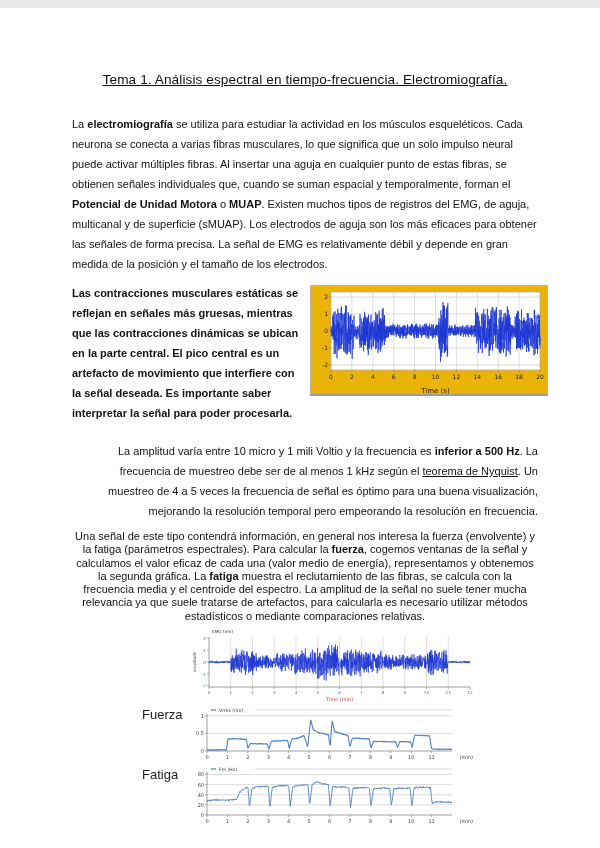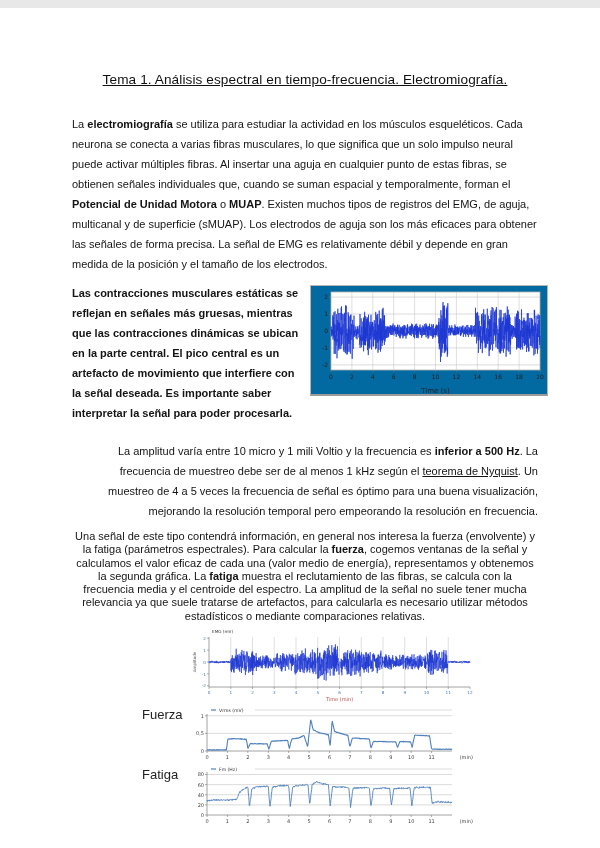--- a/index.html
+++ b/index.html
@@ -11,21 +11,21 @@
   .title{
     font-size:13.6px;font-weight:normal;text-align:center;
     text-decoration:underline;margin:0 0 27px 0;letter-spacing:.1px;color:#111;
   }
   .para{margin:0;line-height:20px;}
   .p1{margin-bottom:9px;}
   .row{display:flex;align-items:flex-start;margin-bottom:18px;}
   .p2{width:232px;flex:none;font-weight:bold;}
   .fig1{
     flex:none;width:236px;height:108px;margin-left:6px;margin-top:2px;
-    background:#0369a1;border:1px solid #b6b6b6;border-bottom:2px solid #9c9c9c;
+    background:#eab308;border:1px solid #b6b6b6;border-bottom:2px solid #9c9c9c;
   }
   .p3{margin-bottom:9px;text-align:right;}
   .p4{text-align:center;line-height:13.3px;margin-bottom:5px;}
   .fig2{margin-left:70px;width:340px;}
   .chart-row{display:flex;align-items:flex-start;}
   .row-label{
     flex:none;width:50px;font-size:13px;color:#222;padding-top:5px;
   }
   .chart{flex:none;}
   .chartA{width:282px;height:74px;margin-left:50px;}

